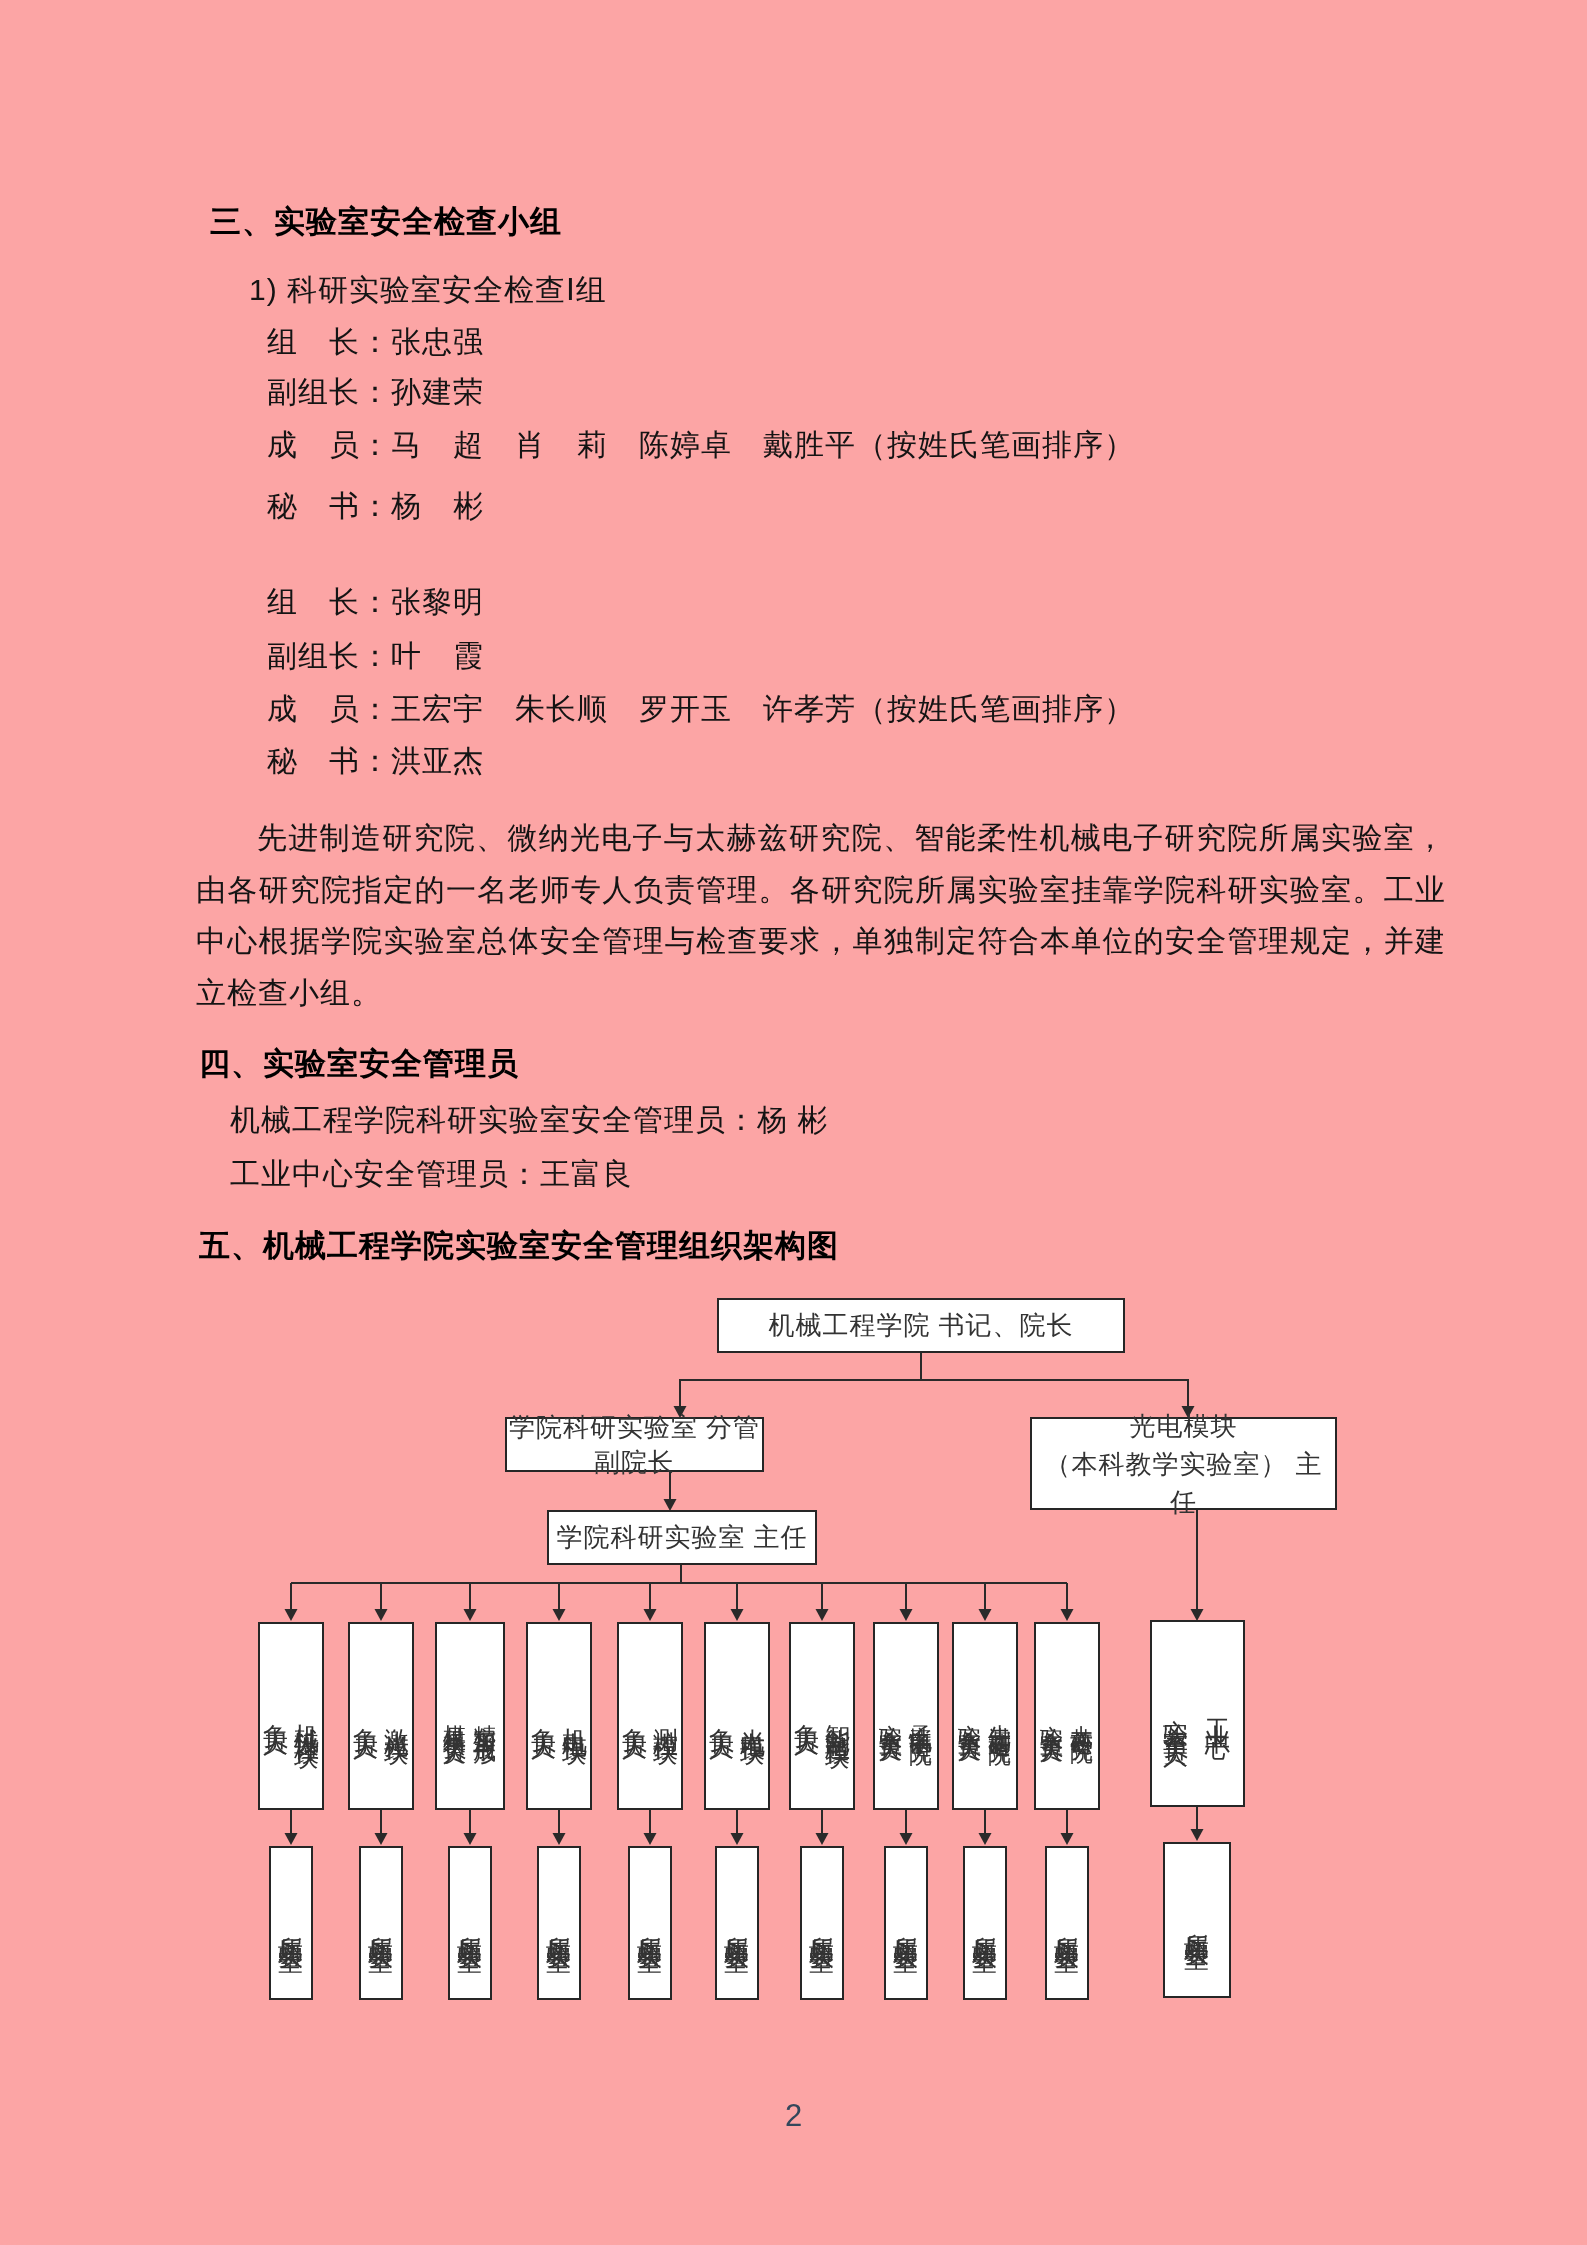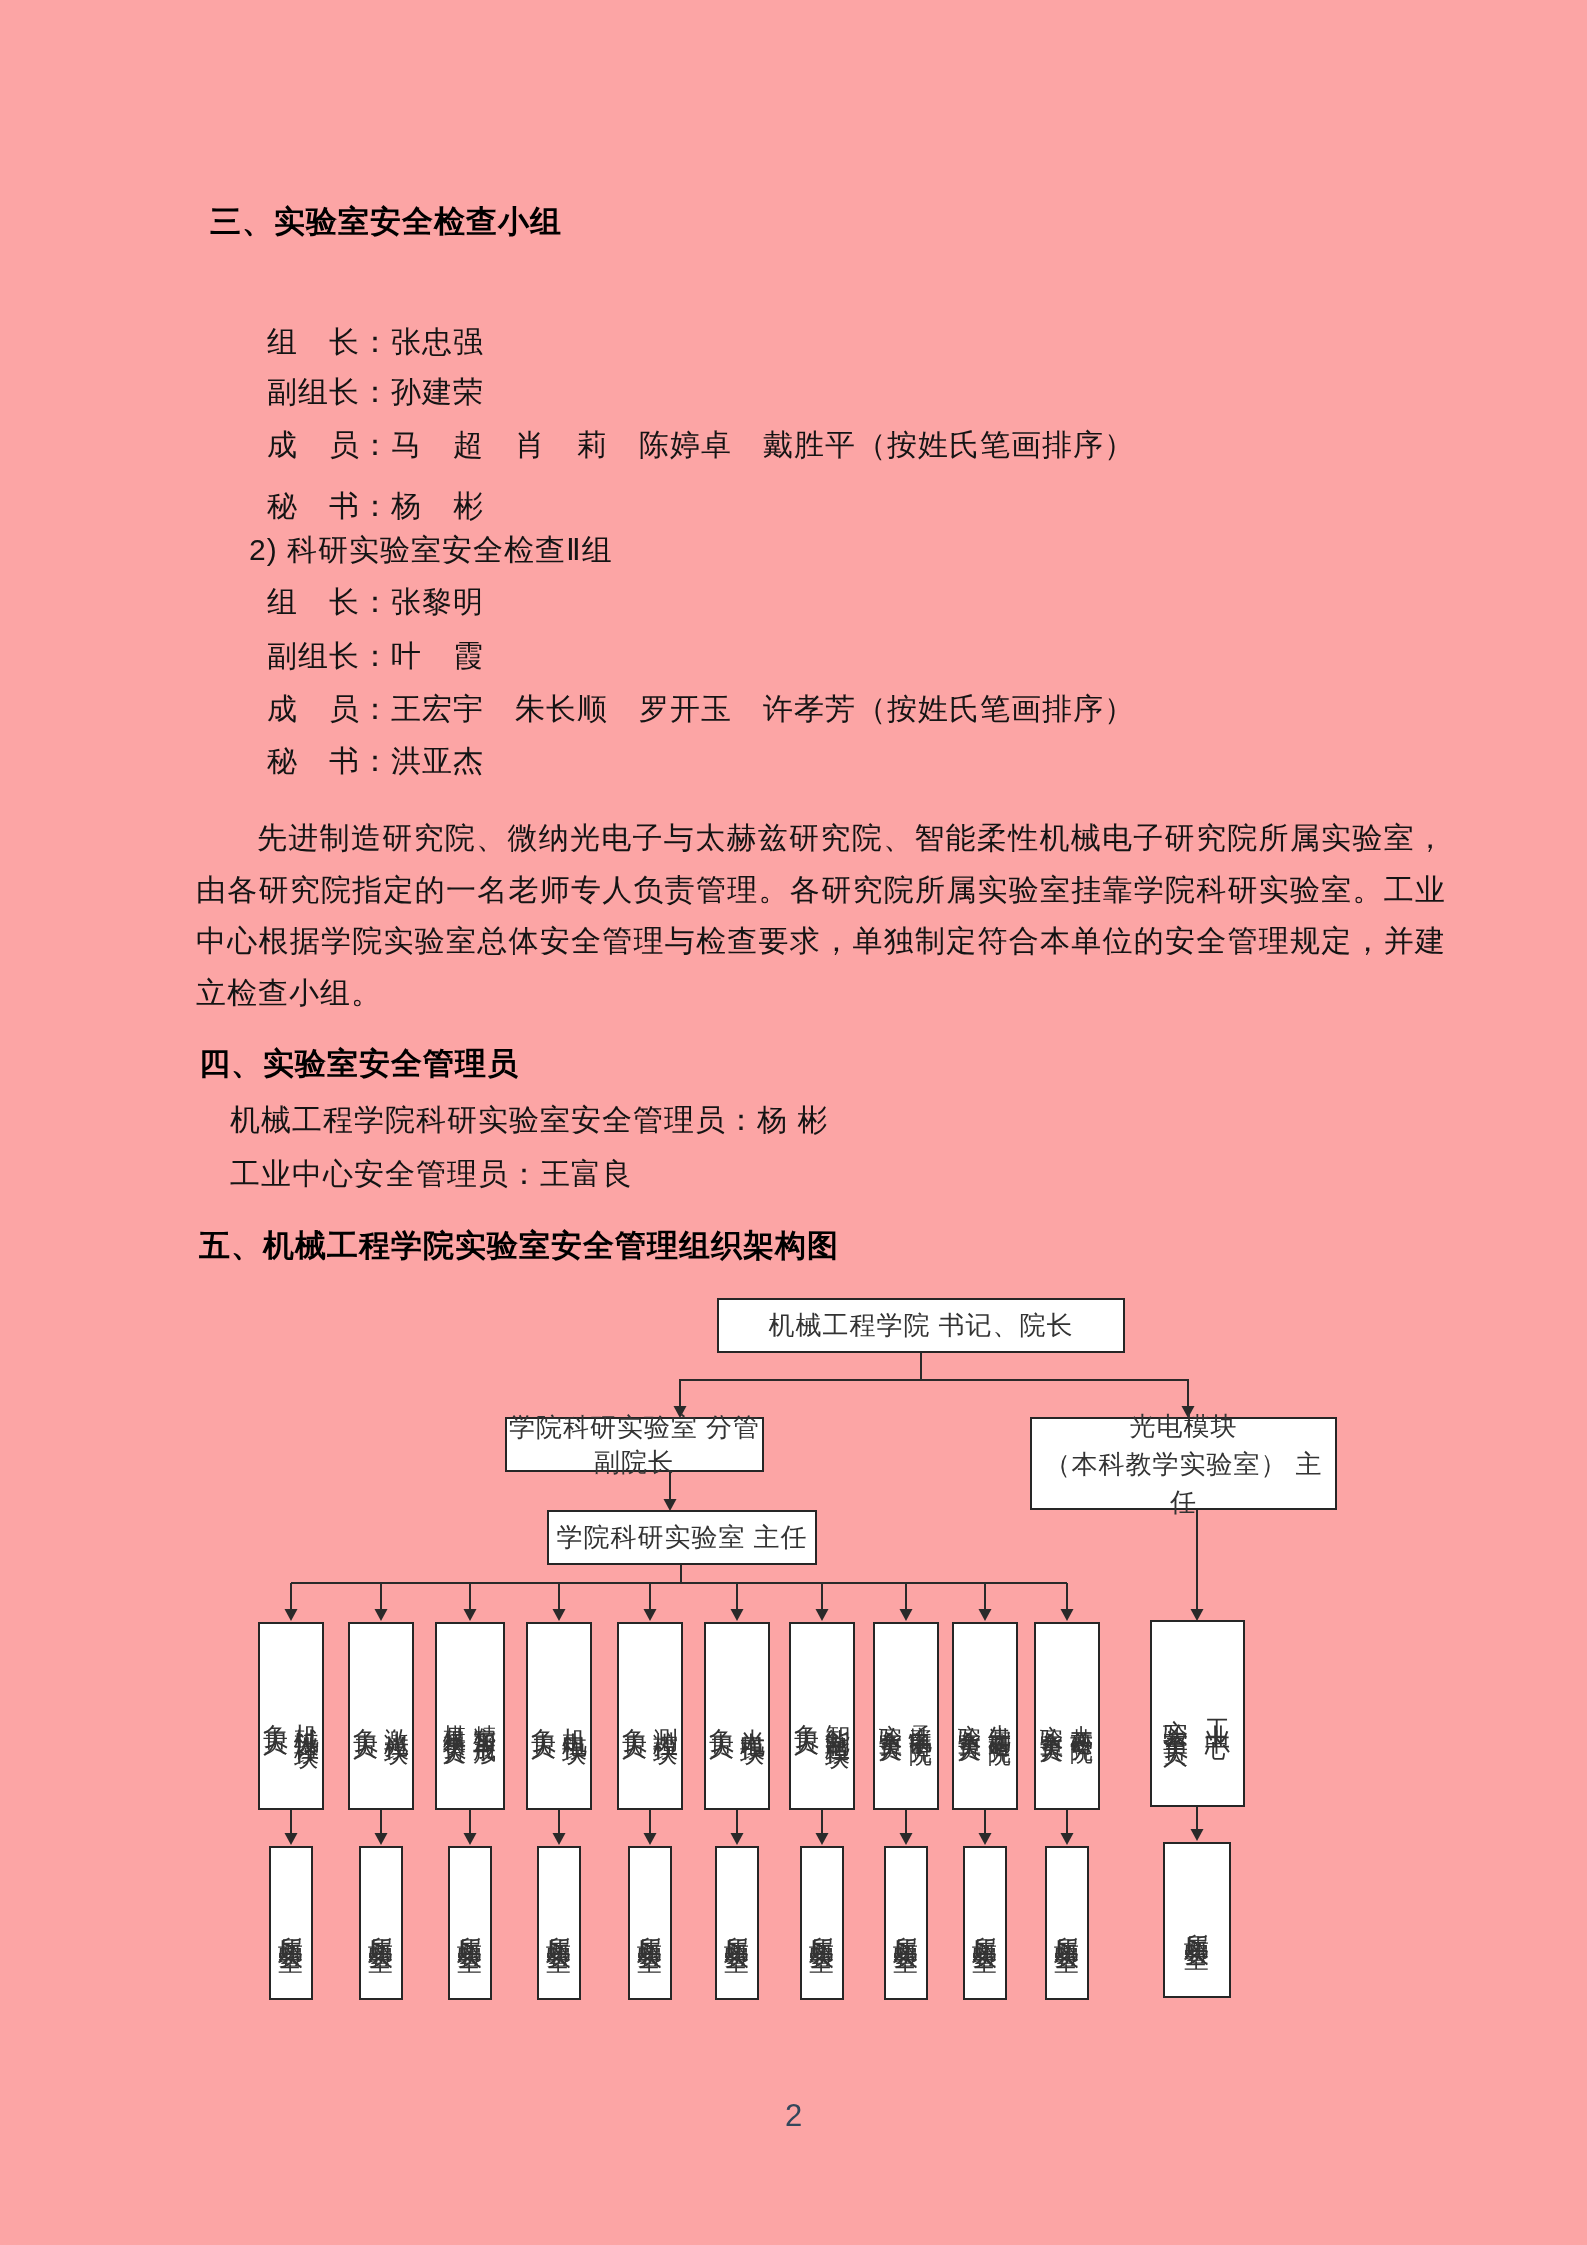--- a/index.html
+++ b/index.html
@@ -33,26 +33,26 @@
   .sub   .vtext{font-size:25px;letter-spacing:3px;line-height:38px;}
   svg.connectors{position:absolute;left:0;top:0;pointer-events:none;}
 </style>
 </head>
 <body>
 
 <div class="page">
 
   <div class="h" style="left:210px;top:201px">三、实验室安全检查小组</div>
 
+  <div class="t" style="left:249px;top:270px">1) 科研实验室安全检查Ⅰ组</div>
   <div class="t" style="left:267px;top:322px">组　长：张忠强</div>
   <div class="t" style="left:267px;top:372px">副组长：孙建荣</div>
   <div class="t" style="left:267px;top:425px">成　员：马　超　肖　莉　陈婷卓　戴胜平（按姓氏笔画排序）</div>
   <div class="t" style="left:267px;top:486px">秘　书：杨　彬</div>
 
-  <div class="t" style="left:249px;top:530px">2) 科研实验室安全检查Ⅱ组</div>
   <div class="t" style="left:267px;top:582px">组　长：张黎明</div>
   <div class="t" style="left:267px;top:636px">副组长：叶　霞</div>
   <div class="t" style="left:267px;top:689px">成　员：王宏宇　朱长顺　罗开玉　许孝芳（按姓氏笔画排序）</div>
   <div class="t" style="left:267px;top:741px">秘　书：洪亚杰</div>
 
   <div class="para">先进制造研究院、微纳光电子与太赫兹研究院、智能柔性机械电子研究院所属实验室，由各研究院指定的一名老师专人负责管理。各研究院所属实验室挂靠学院科研实验室。工业中心根据学院实验室总体安全管理与检查要求，单独制定符合本单位的安全管理规定，并建立检查小组。</div>
 
   <div class="h" style="left:199px;top:1043px">四、实验室安全管理员</div>
   <div class="t" style="left:230px;top:1100px">机械工程学院科研实验室安全管理员：杨 彬</div>
   <div class="t" style="left:230px;top:1154px">工业中心安全管理员：王富良</div>

